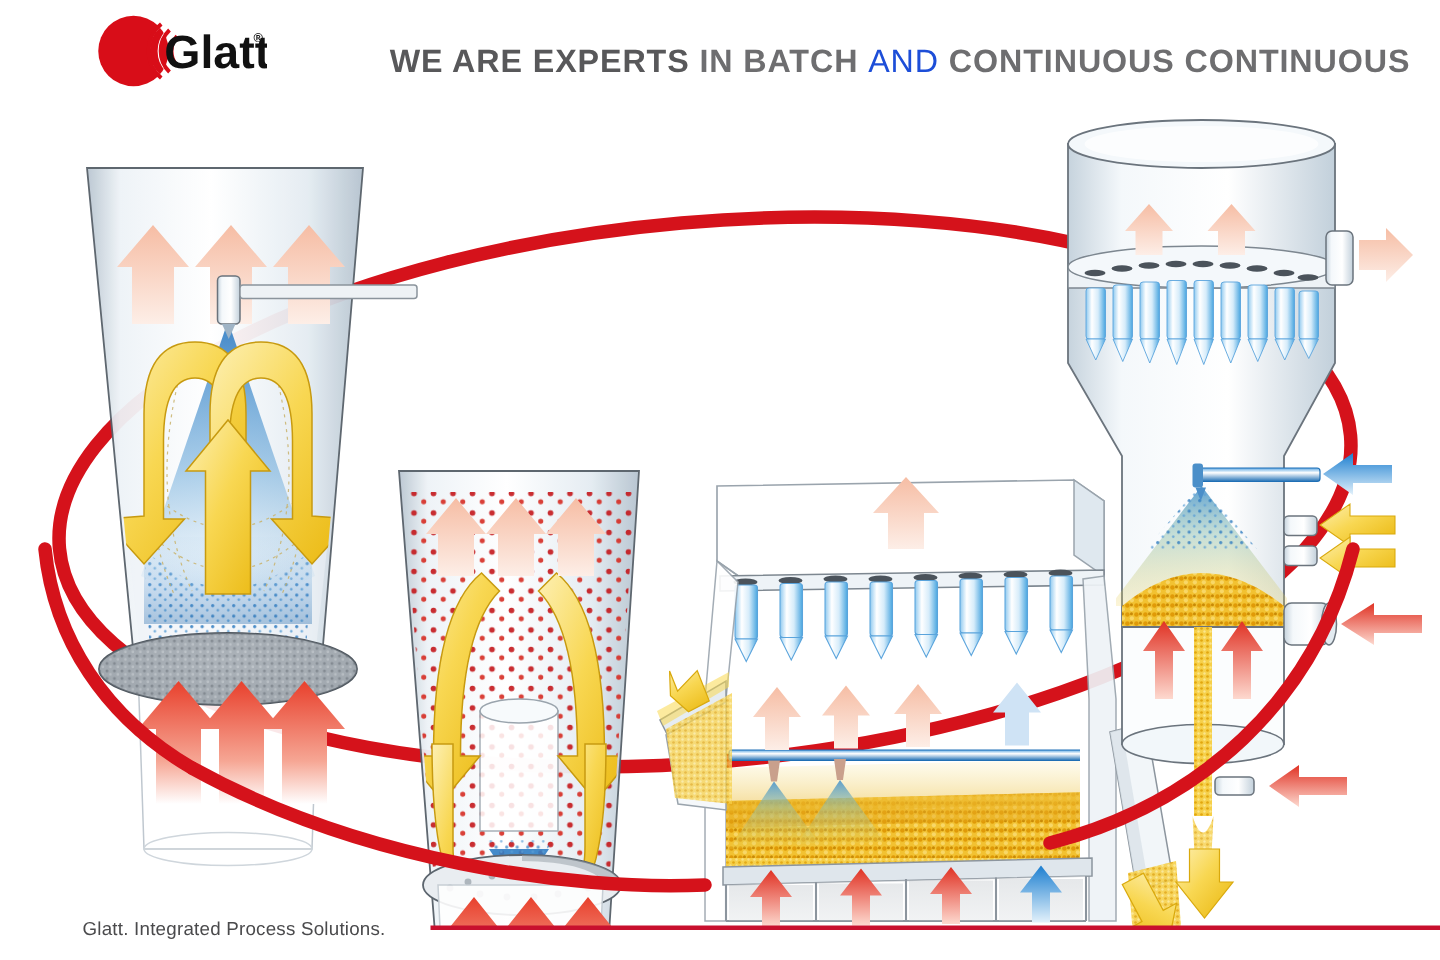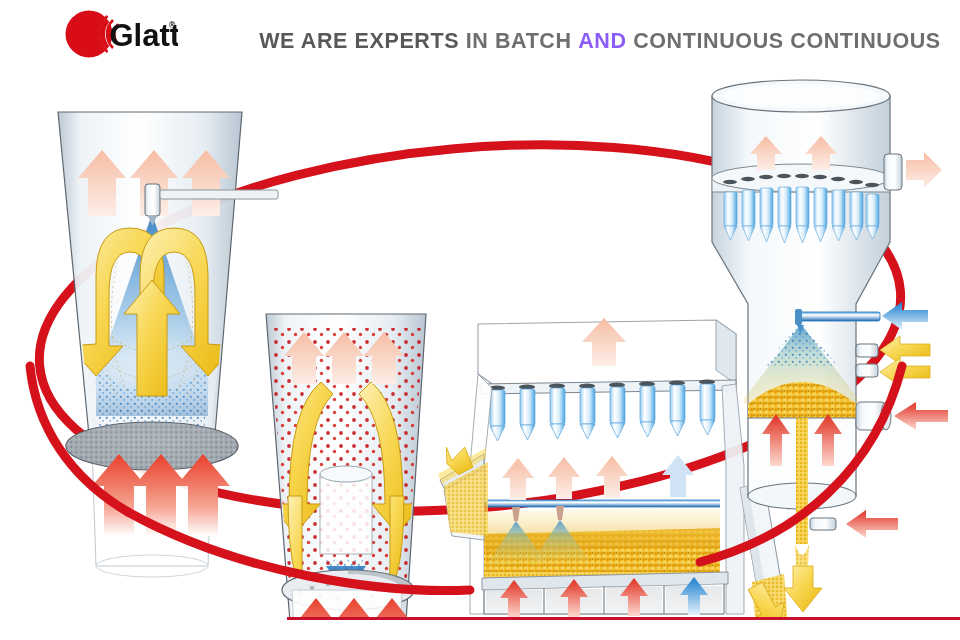--- a/index.html
+++ b/index.html
@@ -8,21 +8,21 @@
   #stage{position:relative;width:960px;height:640px;background:#fff;}
 
   
   #header{position:absolute;left:0;top:0;width:960px;height:76px;}
   #logo{position:absolute;left:58px;top:8px;width:120px;height:52px;}
   #headline{position:absolute;left:255px;top:26px;width:690px;height:30px;
             font-size:21.5px;letter-spacing:.6px;white-space:nowrap;
             text-align:center;line-height:30px;}
   .hl-b{font-weight:bold;color:#58585a;margin-top:36px;}
   .hl-n{font-weight:bold;color:#6e6e70;}
-  .hl-r{font-weight:bold;color:#8b5cf6;}
+  .hl-r{font-weight:normal;color:#1d4ed8;}
 
   
   #footer{position:absolute;left:0;bottom:0;width:960px;height:44px;}
   #footer-text{position:absolute;left:55px;bottom:14px;font-size:12.5px;
                color:#4a4a4c;letter-spacing:.15px;white-space:nowrap;}
   #footer-rule{position:absolute;left:287px;bottom:20px;width:673px;height:3px;
                background:#c8102e;}
 
   
   #art{position:absolute;left:0;top:66px;width:960px;height:552px;}
@@ -577,16 +577,17 @@
 
       <path d="M700 496 C 800 470, 876 402, 902 300" fill="none" stroke="#d5121b" stroke-width="9" stroke-linecap="round"></path>
 
       <path d="M212 180 C 250 168, 300 160, 352 156" fill="none" stroke="#d5121b" stroke-width="9" stroke-linecap="round" opacity="0"></path>
     </g>
 
   </svg>
   </div>
 
   <div id="footer">
+    <div id="footer-text">Glatt. Integrated Process Solutions.</div>
     <div id="footer-rule"></div>
   </div>
 
 </div>
 
 </body></html>

